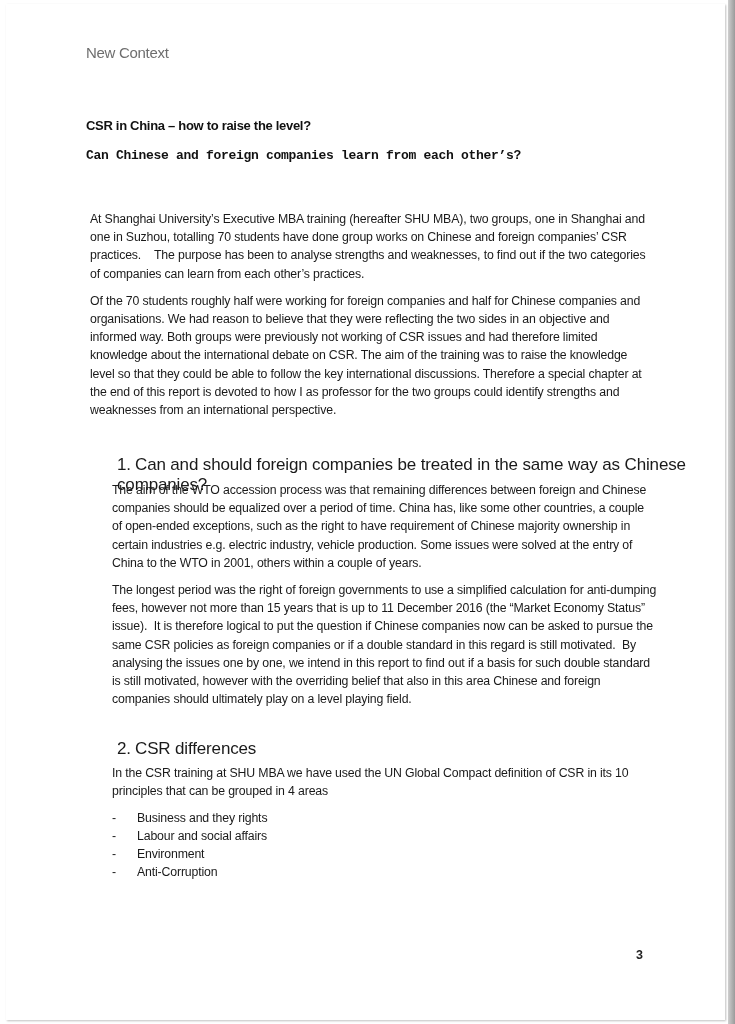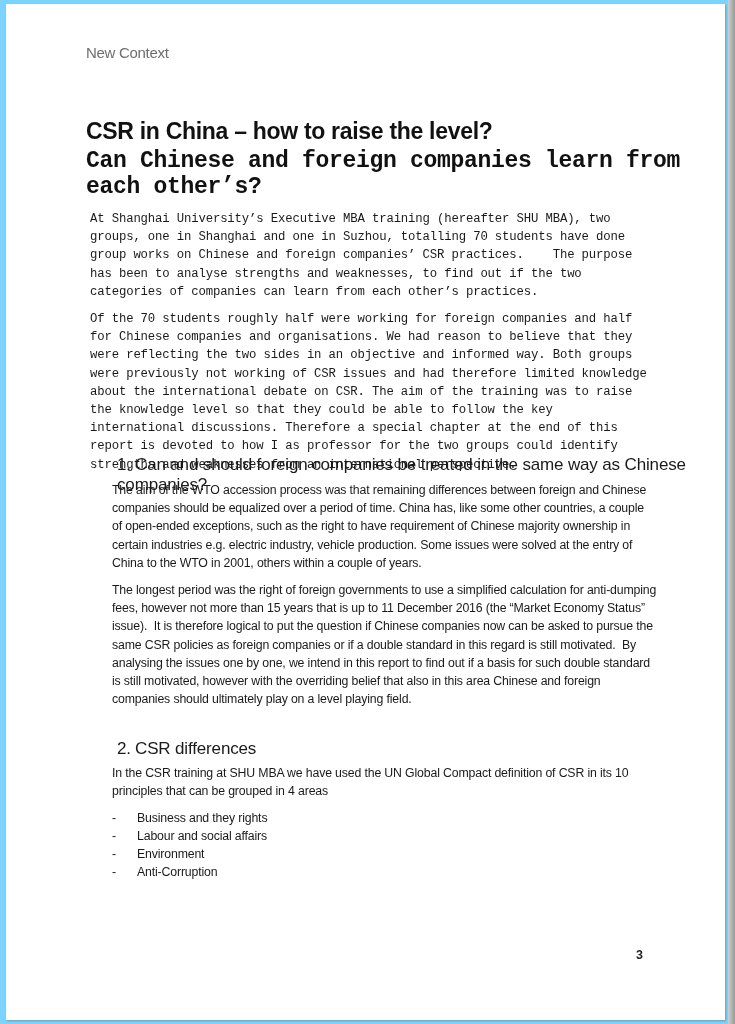--- a/index.html
+++ b/index.html
@@ -3,48 +3,48 @@
 <meta charset="utf-8">
 <style>
   html, body { margin: 0; padding: 0; }
   body {
     width: 735px; height: 1024px; overflow: hidden;
     background: #d6d6d6;
     font-family: "Liberation Sans", sans-serif;
   }
   .frame {
     position: absolute; left: 0; top: 0; width: 735px; height: 1024px;
-    background: #7dd3fc;
+    background: #ffffff;
   }
   .page {
     position: absolute; left: 6px; top: 4px; width: 719px; height: 1016px;
     background: #ffffff;
     box-shadow: 1px 1px 2px rgba(0,0,0,0.25);
   }
   .edge-right {
     position: absolute; right: 0; top: 0; width: 7px; height: 1024px;
     background: linear-gradient(to right, #cfcfcf, #9a9a9a);
   }
   .header {
     position: absolute; left: 86px; top: 44px;
     font-size: 15px; color: #6e6e6e; letter-spacing: -0.3px;
   }
   .title {
-    position: absolute; left: 86px; font-size: 23px; font-weight: bold;
+    position: absolute; left: 86px; font-size: 13px; font-weight: bold;
     color: #111; letter-spacing: -0.3px;
   }
   .t1 { top: 118px; }
   .t2 { top: 148px; font-family: Liberation Mono, monospace; }
   .body {
     position: absolute; left: 90px; width: 560px;
     font-size: 12.3px; line-height: 18.2px; color: #1a1a1a;
     letter-spacing: -0.15px;
   }
   .body p { margin: 0 0 9px 0; }
-  .sec1 { top: 210px; font-family: Liberation Mono, monospace; }
+  .sec1 { top: 210px; }
   .h-num {
     position: absolute; left: 117px; font-size: 17px; color: #1a1a1a; letter-spacing: -0.15px;
   }
   .h-num .n { display: inline-block; width: 18px; }
   .h1 { top: 455px; }
   .sec2 { left: 112px; width: 545px; top: 481px; }
   .h2 { top: 739px; }
   .sec3 { left: 112px; width: 545px; top: 764px; }
   .bullets { list-style: none; margin: 0 0 9px 0; padding: 0; }
   .bullets li { position: relative; padding-left: 25px; line-height: 18px; }

